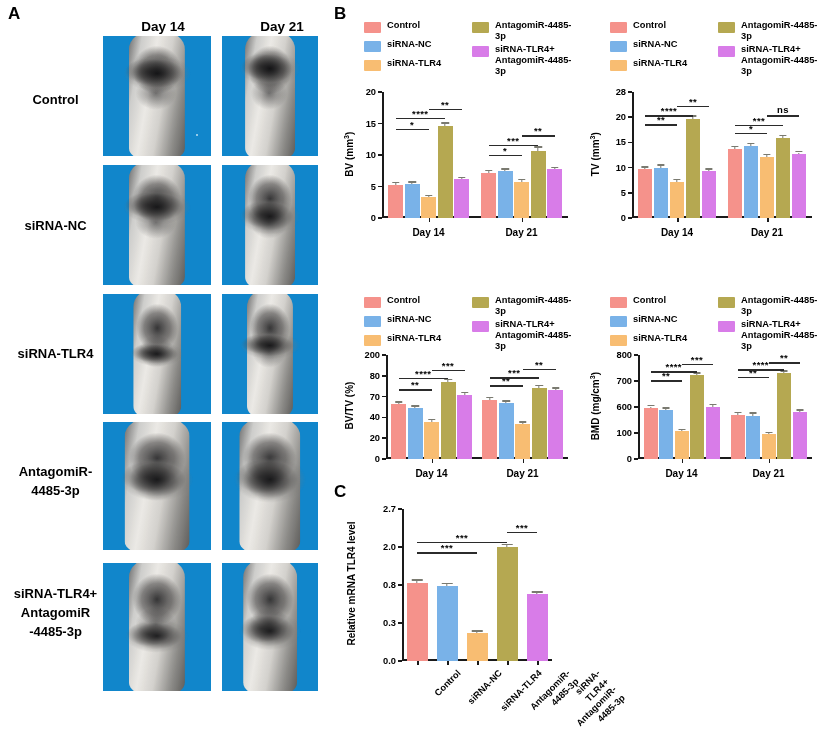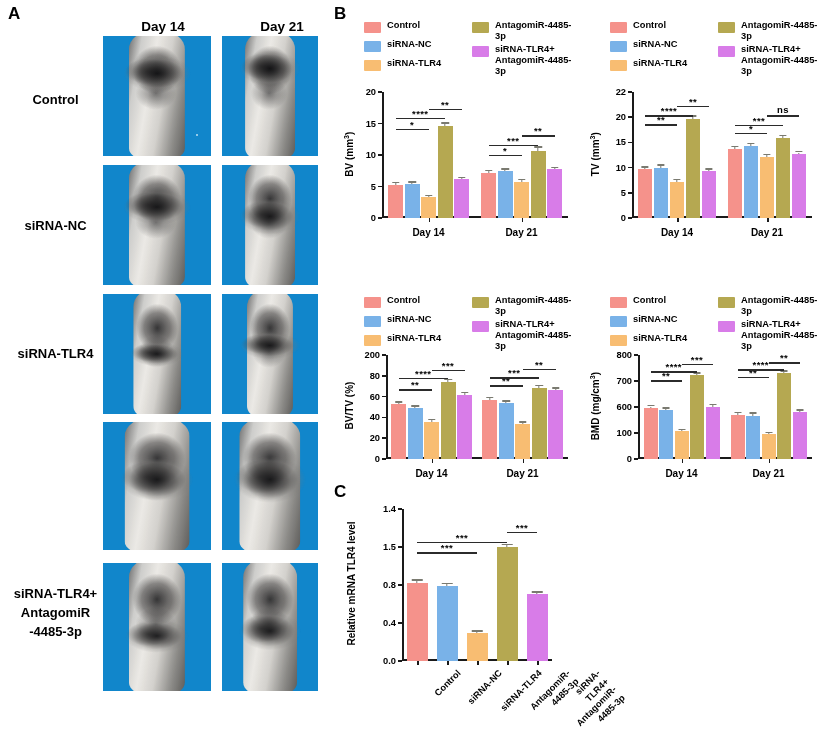--- a/index.html
+++ b/index.html
@@ -87,20 +87,22 @@
 
 <div id="panelA">
   <div class="panel-letter" style="left:8px; top:4px;">A</div>
 
   <div class="colhead" style="left:103px; top:19px;">Day 14</div>
   <div class="colhead" style="left:222px; top:19px;">Day 21</div>
 
   <div class="rowlabel" style="left:3px; top:91px;">Control</div>
   <div class="rowlabel" style="left:3px; top:217px;">siRNA-NC</div>
   <div class="rowlabel" style="left:3px; top:345px;">siRNA-TLR4</div>
+  <div class="rowlabel" style="left:3px; top:463px; white-space:pre-line;">AntagomiR-
+4485-3p</div>
   <div class="rowlabel" style="left:3px; top:585px; white-space:pre-line;">siRNA-TLR4+
 AntagomiR
 -4485-3p</div>
 
   <div class="micro" style="left:103px; top:36px; width:108px; height:120px;">
     <div class="bone"></div>
     <div class="bulge" style="top:14%;"></div>
     <div class="speck" style="left:86%; top:82%;"></div>
   </div>
   <div class="micro" style="left:222px; top:36px; width:96px; height:120px;">
@@ -274,21 +276,21 @@
       <div class="ticklab" style="top:126px;">0</div>
       <div class="tick" style="top:100.05px;"></div>
       <div class="ticklab" style="top:100.8px;">5</div>
       <div class="tick" style="top:74.85px;"></div>
       <div class="ticklab" style="top:75.6px;">10</div>
       <div class="tick" style="top:49.650000000000006px;"></div>
       <div class="ticklab" style="top:50.400000000000006px;">15</div>
       <div class="tick" style="top:24.44999999999999px;"></div>
       <div class="ticklab" style="top:25.19999999999999px;">20</div>
       <div class="tick" style="top:-0.75px;"></div>
-      <div class="ticklab" style="top:0px;">22</div>
+      <div class="ticklab" style="top:0px;">28</div>
       <div class="ylab" style="left: -44px; top: 56px; width: 126px; text-align: center; transform: rotate(-90deg) translateX(0px); transform-origin: 50% 50%; margin-left: -56px;">TV (mm<sup style="font-size: 7px;">3</sup>)</div>
       <div class="bar" style="left:5.75px; width:14.5px; height:48.635999999999996px; background:#f5928b;">
         <div class="err" style="bottom:48.635999999999996px; height:1.512px;"></div>
         <div class="cap" style="bottom:50.147999999999996px; width:7.25px;"></div>
       </div>
       <div class="bar" style="left:21.75px; width:14.5px; height:50.147999999999996px; background:#79b2e8;">
         <div class="err" style="bottom:50.147999999999996px; height:2.2680000000000002px;"></div>
         <div class="cap" style="bottom:52.416px; width:7.25px;"></div>
       </div>
       <div class="bar" style="left:37.75px; width:14.5px; height:36.28800000000001px; background:#f8bd72;">
@@ -368,21 +370,21 @@
     <div class="plot" style="left:46px; top:60px; width:182px; height:104px;">
       <div class="axis-v"></div>
       <div class="axis-h"></div>
       <div class="tick" style="top:103.25px;"></div>
       <div class="ticklab" style="top:104px;">0</div>
       <div class="tick" style="top:82.45px;"></div>
       <div class="ticklab" style="top:83.2px;">20</div>
       <div class="tick" style="top:61.65px;"></div>
       <div class="ticklab" style="top:62.4px;">40</div>
       <div class="tick" style="top:40.85px;"></div>
-      <div class="ticklab" style="top:41.6px;">60</div>
+      <div class="ticklab" style="top:41.6px;">70</div>
       <div class="tick" style="top:20.049999999999997px;"></div>
       <div class="ticklab" style="top:20.799999999999997px;">80</div>
       <div class="tick" style="top:-0.75px;"></div>
       <div class="ticklab" style="top:0px;">200</div>
       <div class="ylab" style="left: -44px; top: 45px; width: 104px; text-align: center; transform: rotate(-90deg) translateX(0px); transform-origin: 50% 50%; margin-left: -45px;">BV/TV (%)</div>
       <div class="bar" style="left:5px; width:15px; height:54.6px; background:#f5928b;">
         <div class="err" style="bottom:54.6px; height:1.56px;"></div>
         <div class="cap" style="bottom:56.160000000000004px; width:7.5px;"></div>
       </div>
       <div class="bar" style="left:21.5px; width:15px; height:50.96px; background:#79b2e8;">
@@ -537,27 +539,27 @@
   </div>
 
 <div class="panel-letter" style="left:334px; top:482px;">C</div>
 <div class="chart" id="chart-mrna" style="left:340px; top:495px; width:250px; height:246px;">
     <div class="plot" style="left:62px; top:14px; width:150px; height:152px;">
       <div class="axis-v"></div>
       <div class="axis-h"></div>
       <div class="tick" style="top:151.25px;"></div>
       <div class="ticklab" style="top:152px;">0.0</div>
       <div class="tick" style="top:113.25px;"></div>
-      <div class="ticklab" style="top:114px;">0.4</div>
+      <div class="ticklab" style="top:114px;">0.3</div>
       <div class="tick" style="top:75.25px;"></div>
       <div class="ticklab" style="top:76px;">0.8</div>
       <div class="tick" style="top:37.25px;"></div>
-      <div class="ticklab" style="top:38px;">1.5</div>
+      <div class="ticklab" style="top:38px;">2.0</div>
       <div class="tick" style="top:-0.75px;"></div>
-      <div class="ticklab" style="top:0px;">1.4</div>
+      <div class="ticklab" style="top:0px;">2.7</div>
       <div class="ylab" style="left: -58px; top: 69px; width: 152px; text-align: center; margin-left: -69px;">Relative mRNA TLR4 level</div>
       <div class="bar" style="left:4.5px; width:21px; height:77.52px; background:#f5928b;">
         <div class="err" style="bottom:77.52px; height:2.66px;"></div>
         <div class="cap" style="bottom:80.17999999999999px; width:10.5px;"></div>
       </div>
       <div class="xtick" style="left:15px;"></div>
       <div class="xrot" style="left: 21px; top: 159px; white-space: pre-line;">Control</div>
       <div class="bar" style="left:34.5px; width:21px; height:75.24px; background:#79b2e8;">
         <div class="err" style="bottom:75.24px; height:1.52px;"></div>
         <div class="cap" style="bottom:76.75999999999999px; width:10.5px;"></div>

